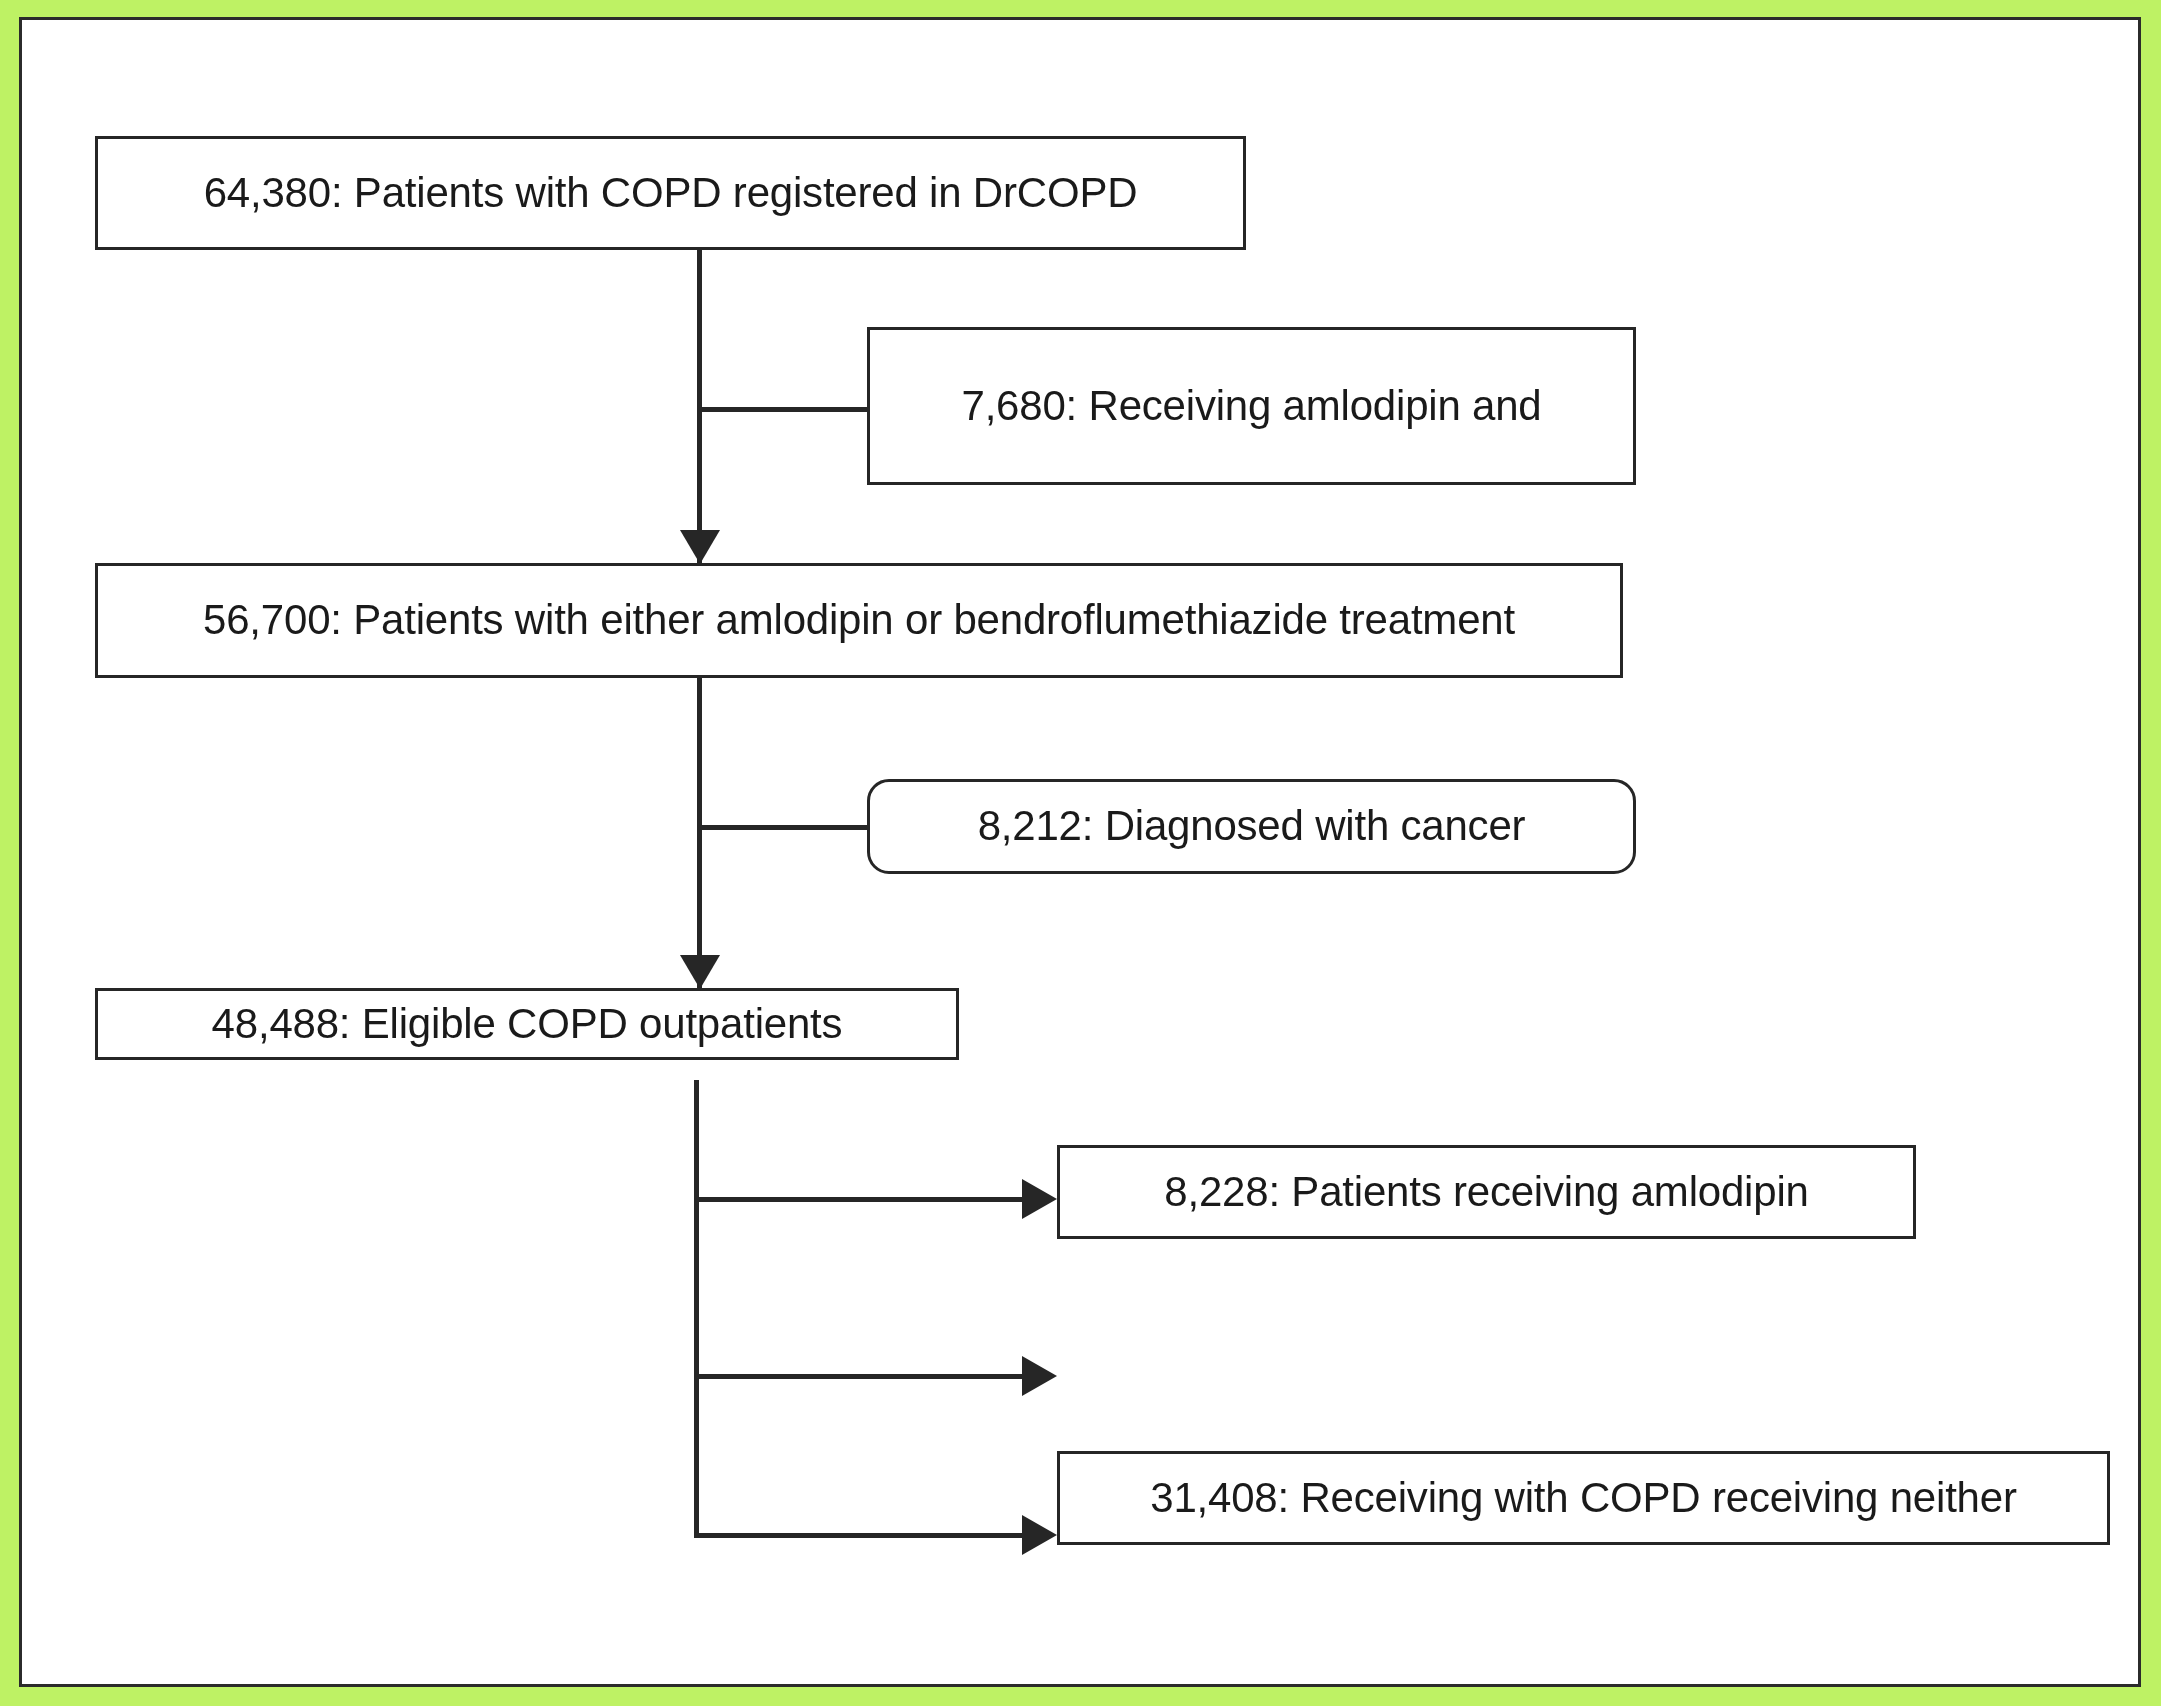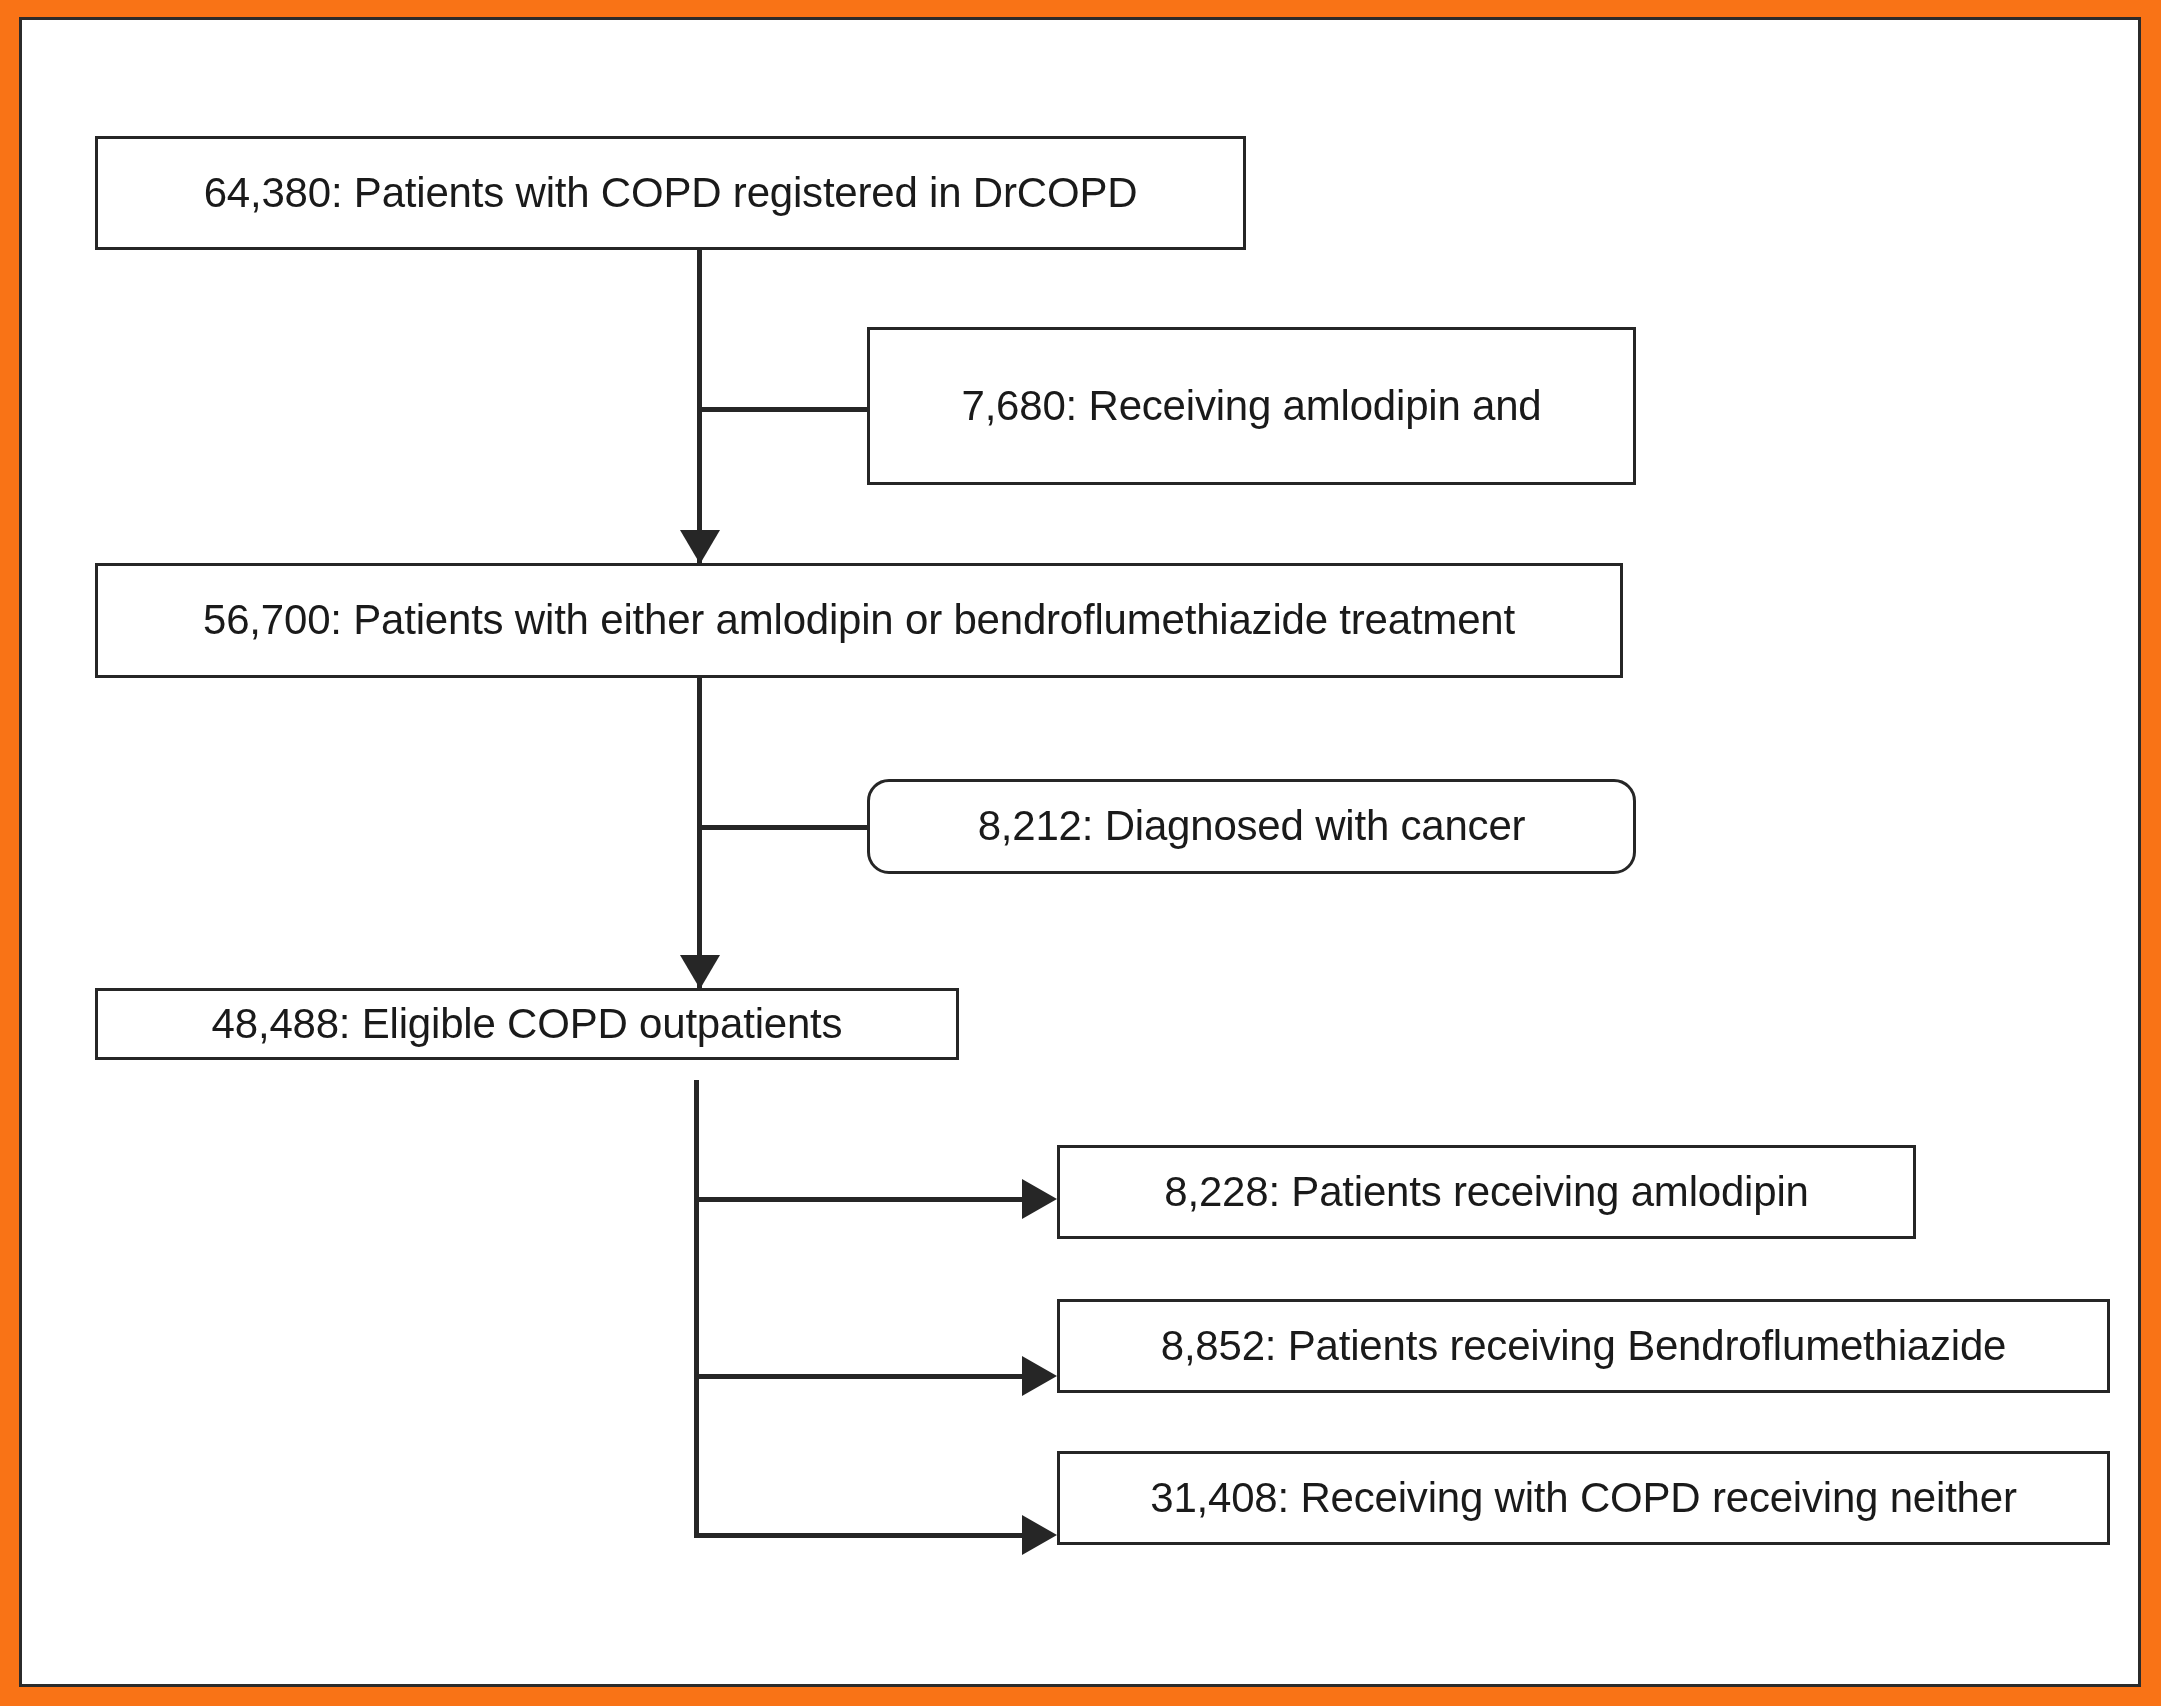--- a/index.html
+++ b/index.html
@@ -7,21 +7,21 @@
     padding: 0;
     background: #ffffff;
   }
   body {
     font-family: "Liberation Sans", sans-serif;
   }
   #canvas {
     position: relative;
     width: 2161px;
     height: 1706px;
-    background: #f97316;
+    background: #bef264;
     overflow: hidden;
   }
   #outer-frame {
     position: absolute;
     left: 19px;
     top: 17px;
     width: 2122px;
     height: 1670px;
     border: 3.8px solid #2b2b2b;
     box-sizing: border-box;
@@ -130,21 +130,18 @@
   <div class="hline" style="left:694px; top:1374px; width:331px;"></div>
   <div class="arrow-right" style="left:1022px; top:1356px;"></div>
 
   <div class="hline" style="left:694px; top:1533px; width:331px;"></div>
   <div class="arrow-right" style="left:1022px; top:1515px;"></div>
 
   <div class="node" style="left:1057px; top:1145px; width:859px; height:94px;">
     <span>8,228: Patients receiving amlodipin</span>
   </div>
 
-  <div class="node" style="left:1057px; top:1299px; width:1053px; height:94px;">
-    <span>8,852: Patients receiving Bendroflumethiazide</span>
-  </div>
 
   <div class="node" style="left:1057px; top:1451px; width:1053px; height:94px;">
     <span>31,408: Receiving with COPD receiving neither</span>
   </div>
 </div>
 
 
 </body></html>

